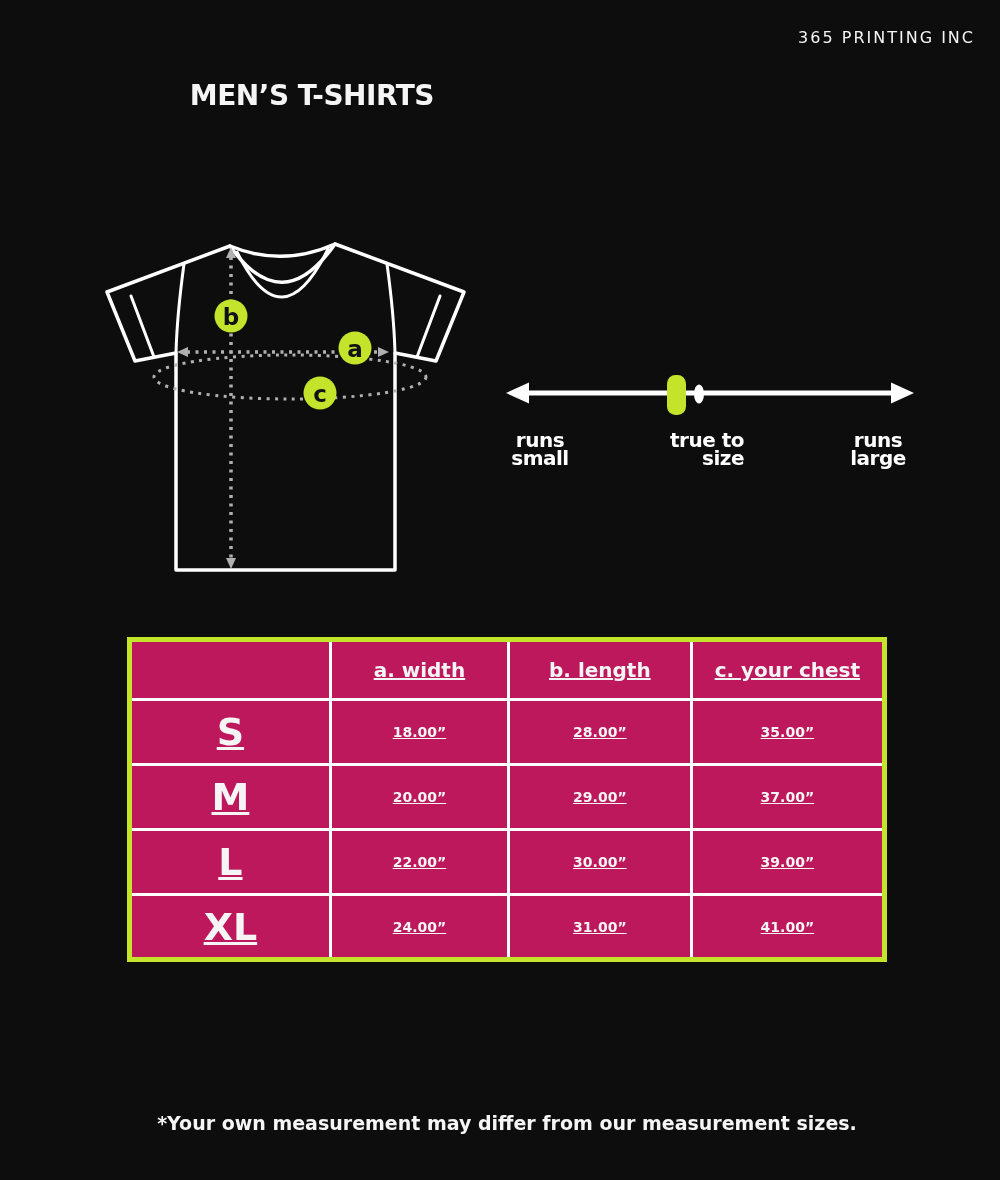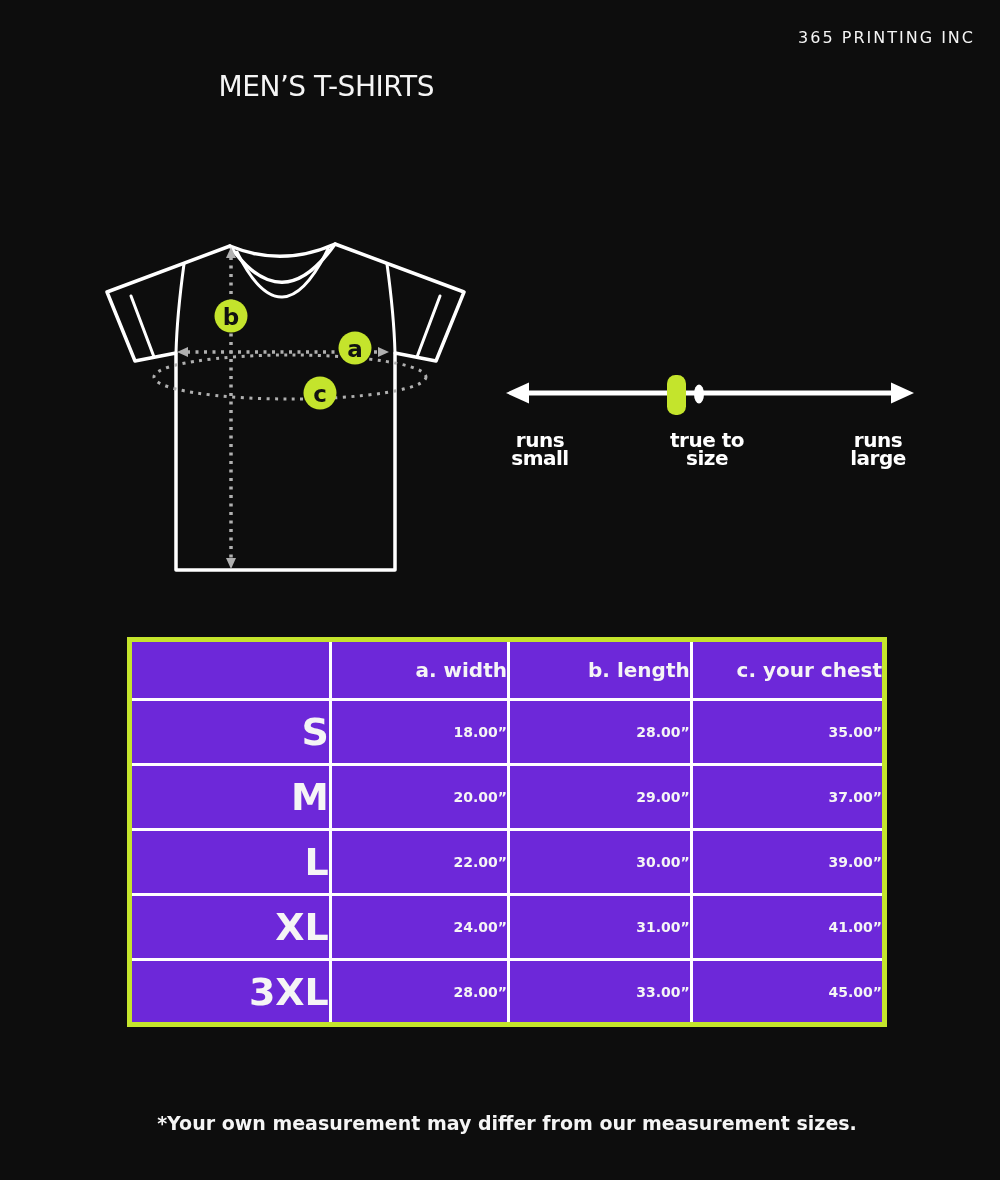--- a/index.html
+++ b/index.html
@@ -31,24 +31,24 @@
   }
   .title {
     font-size: 67px;
     line-height: 1.05;
     font-weight: 800;
     letter-spacing: 1px;
     color: #c4e42c;
     white-space: nowrap;
   }
   .subtitle {
-    margin-top: 12px;
+    margin-top: 21px;
     text-align: right;
     font-size: 28px;
-    font-weight: 400;
+    font-weight: 700;
     letter-spacing: -0.5px;
     color: #f5f5f5;
     white-space: nowrap;
   }
 
   .shirt-wrap {
     position: absolute;
     left: 78px;
     top: 220px;
     width: 420px;
@@ -69,38 +69,39 @@
     transform: translateX(-50%);
     text-align: center;
     font-size: 20px;
     font-weight: 800;
     line-height: 0.88;
     letter-spacing: -0.5px;
     color: #ffffff;
     white-space: pre-line;
   }
   .scale-label.left   { left: 40px; }
-  .scale-label.center { left: 207px; }
+  .scale-label.center { left: 207px; text-align: right; }
   .scale-label.right  { left: 378px; }
 
   .size-table {
     position: absolute;
     left: 127px;
     top: 637px;
     width: 760px;
     border-collapse: collapse;
     border: 5px solid #c4e42c;
     table-layout: fixed;
   }
   .size-table th, .size-table td {
     border: 3px solid #ffffff;
-    background: #6d28d9;
-    text-align: right;
+    background: #be185d;
+    text-align: center;
     vertical-align: middle;
     color: #f5f5f5;
+    text-decoration: underline;
   }
   .size-table th { height: 60px; font-size: 20px; font-weight: 800; letter-spacing: 0px; }
   .size-table td { height: 65px; }
   .size-table td.size-cell { font-size: 38px; font-weight: 800; }
   .size-table td.val-cell  { font-size: 14px; font-weight: 800; }
   .col-size  { width: 26.6%; }
   .col-width { width: 23.6%; }
   .col-len   { width: 24.2%; }
   .col-chest { width: 25.6%; }
 
@@ -216,22 +217,16 @@
       <td class="val-cell">22.00”</td>
       <td class="val-cell">30.00”</td>
       <td class="val-cell">39.00”</td>
     </tr>
     <tr>
       <td class="size-cell">XL</td>
       <td class="val-cell">24.00”</td>
       <td class="val-cell">31.00”</td>
       <td class="val-cell">41.00”</td>
     </tr>
-    <tr>
-      <td class="size-cell">3XL</td>
-      <td class="val-cell">28.00”</td>
-      <td class="val-cell">33.00”</td>
-      <td class="val-cell">45.00”</td>
-    </tr>
   </tbody>
 </table>
 
 <div class="footnote">*Your own measurement may differ from our measurement sizes.</div>
 
 </body></html>

